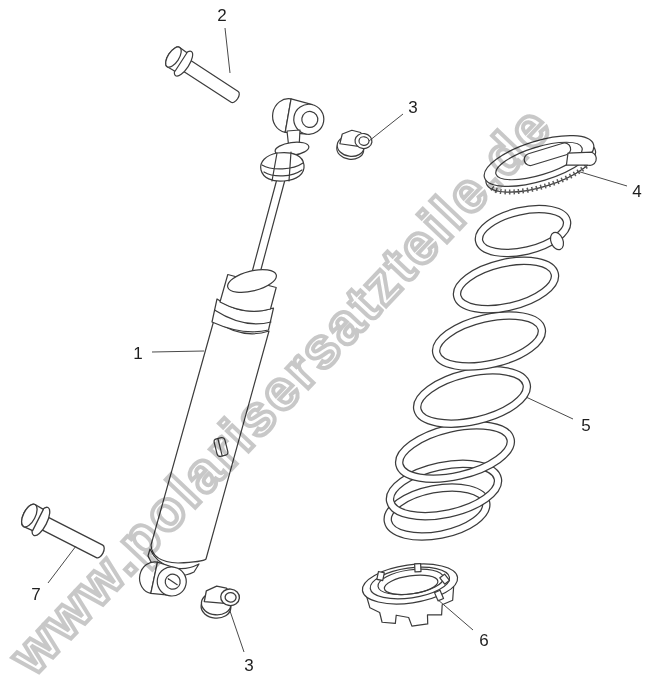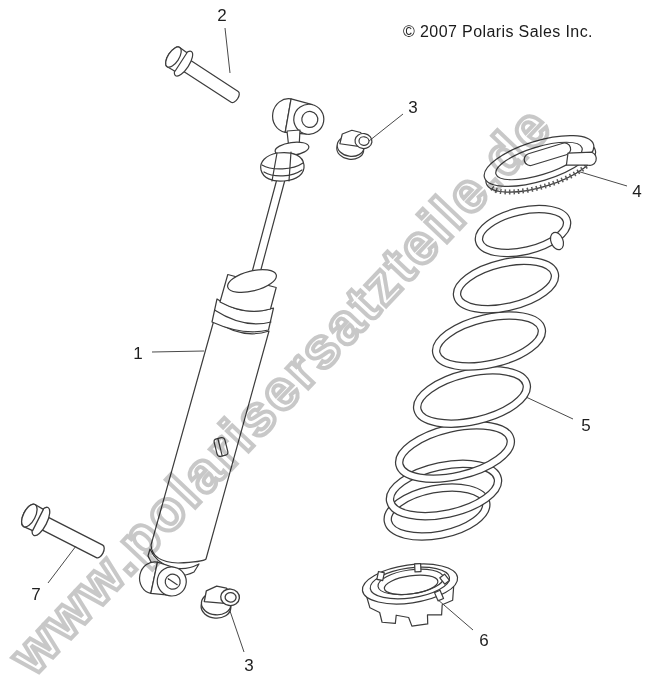--- a/index.html
+++ b/index.html
@@ -177,15 +177,14 @@
     <text class="callout" x="413" y="113">3</text>
     <text class="callout" x="637" y="197">4</text>
     <text class="callout" x="586" y="431">5</text>
     <text class="callout" x="484" y="646">6</text>
     <text class="callout" x="36" y="600">7</text>
     <text class="callout" x="249" y="671">3</text>
   </svg>
 
   <div class="watermark">www.polarisersatzteile.de</div>
 
-  <div class="copyright">© 2007 Polaris Sales Inc.</div>
 
 </div>
 
 </body></html>

